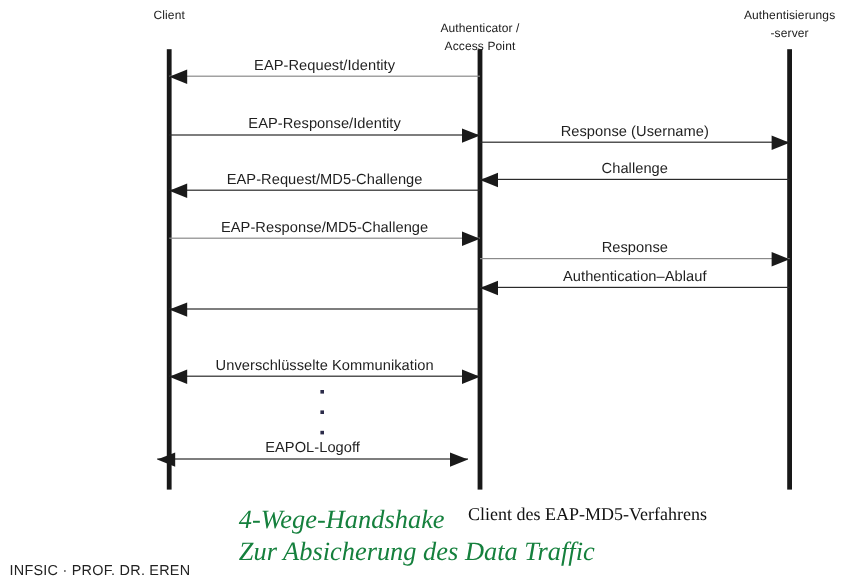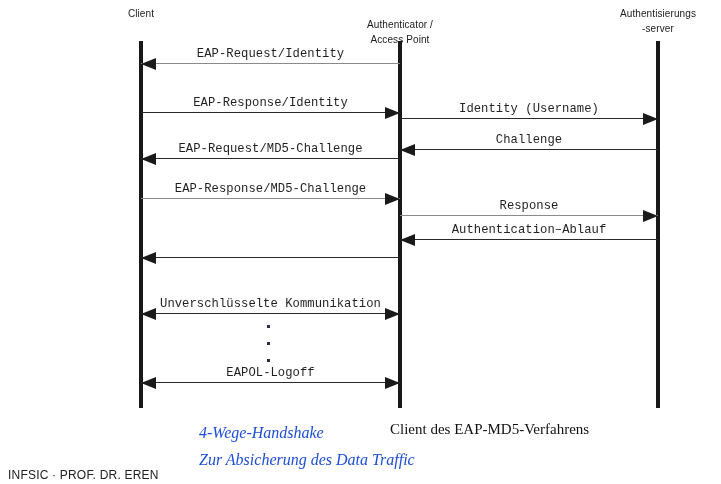--- a/index.html
+++ b/index.html
@@ -49,21 +49,21 @@
     height: 1px;
     background: #2a2a2a;
   }
   .msg.grey .line { background: #8a8a8a; }
   .msg .label {
     position: absolute;
     left: 0;
     right: 0;
     bottom: 3px;
     text-align: center;
-    font-family: Liberation Mono, monospace;
+    font-family: Liberation Sans, sans-serif;
     font-size: 12.2px;
     color: #1f1f1f;
     white-space: nowrap;
     letter-spacing: 0.05px;
   }
   
   .head {
     position: absolute;
     bottom: -5.5px;
     width: 0;
@@ -92,22 +92,22 @@
     height: 3px;
     margin: 0 auto 14px auto;
     background: #2b2b4a;
   }
 
   
   .caption-green {
     position: absolute;
     font-family: "Liberation Serif", serif;
     font-style: italic;
-    font-size: 16px;
-    color: #1d4ed8;
+    font-size: 22px;
+    color: #15803d;
     white-space: nowrap;
     line-height: 27px;
   }
   .caption-black {
     position: absolute;
     font-family: "Liberation Serif", serif;
     font-size: 15px;
     color: #111111;
     white-space: nowrap;
   }
@@ -143,21 +143,21 @@
     <div class="head left"></div>
   </div>
 
   <div class="msg" style="left:141px; top:83px; width:259px;">
     <div class="label">EAP-Response/Identity</div>
     <div class="line"></div>
     <div class="head right"></div>
   </div>
 
   <div class="msg" style="left:400px; top:89px; width:258px;">
-    <div class="label">Identity (Username)</div>
+    <div class="label">Response (Username)</div>
     <div class="line"></div>
     <div class="head right"></div>
   </div>
 
   <div class="msg" style="left:400px; top:120px; width:258px;">
     <div class="label">Challenge</div>
     <div class="line"></div>
     <div class="head left"></div>
   </div>
 
@@ -196,21 +196,21 @@
     <div class="head left"></div>
     <div class="head right"></div>
   </div>
 
   <div class="dots" style="left:263px; top:325px;">
     <i></i>
     <i></i>
     <i></i>
   </div>
 
-  <div class="msg" style="left:141px; top:353px; width:259px;">
+  <div class="msg" style="left:131px; top:353px; width:259px;">
     <div class="label">EAPOL-Logoff</div>
     <div class="line"></div>
     <div class="head left"></div>
     <div class="head right"></div>
   </div>
 
   <div class="caption-green" style="left:199px; top:419px;">4-Wege-Handshake</div>
 
   <div class="caption-green" style="left:199px; top:446px;">Zur Absicherung des Data Traffic</div>
 

